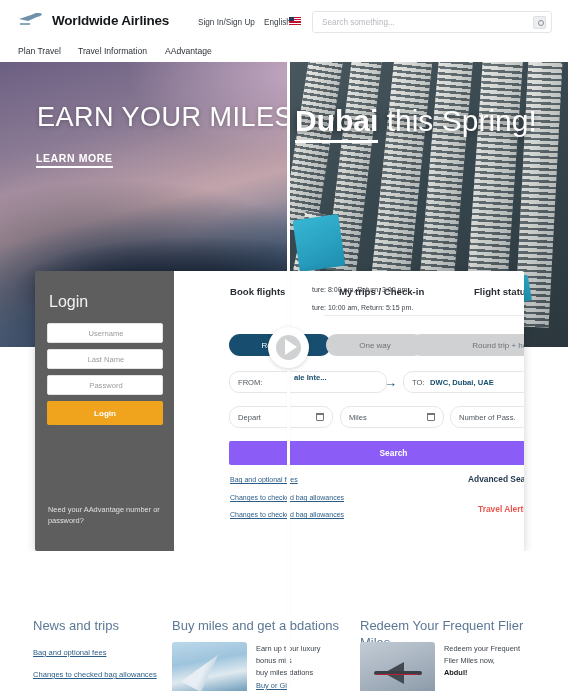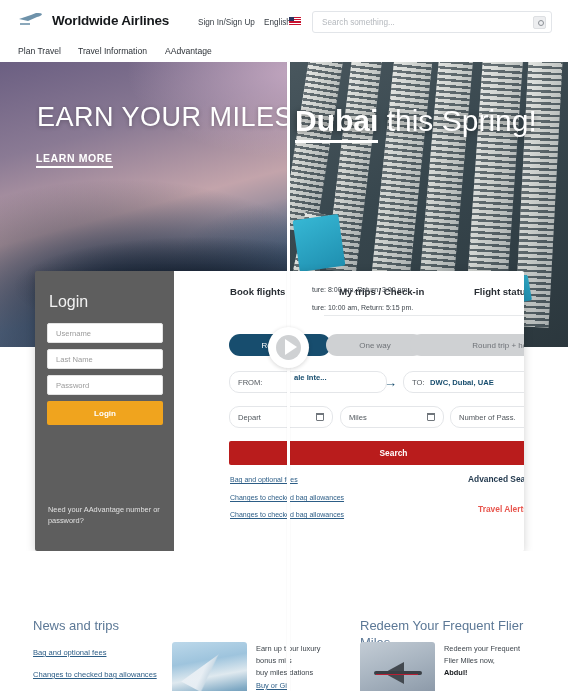--- a/index.html
+++ b/index.html
@@ -81,21 +81,21 @@
   .hero-h1b b { font-weight:bold; border-bottom:3px solid #fff; padding-bottom:3px; }
 
   
   .panel { position:absolute; left:35px; top:209px; width:489px; height:280px;
            box-shadow:0 2px 10px rgba(0,0,0,.18); border-radius:2px; overflow:hidden; }
   .login-col { position:absolute; left:0; top:0; width:139px; height:280px; background:#5e5e5e; }
   .login-title { position:absolute; left:14px; top:22px; font-size:16px; color:#f2f2f2; font-weight:300; }
   .login-input { position:absolute; left:12px; width:116px; height:20px; background:#fff;
                  border:1px solid #e3e3e3; border-radius:2px; }
   .login-input input { position:absolute; left:8px; top:0; width:100px; height:18px; border:0; outline:0;
-                       font-size:7.6px; color:#444; font-family:inherit; background:transparent; }
+                       font-size:7.6px; color:#444; font-family:inherit; background:transparent;text-align:center; }
   .login-input input::placeholder { color:#9b9b9b; }
   #li0 { top:52px; } #li1 { top:78px; } #li2 { top:104px; }
   .login-btn { position:absolute; left:12px; top:130px; width:116px; height:24px; background:#f0a41e;
                border:0; border-radius:2px; color:#fff; font-size:8px; font-weight:bold; cursor:pointer;
                font-family:inherit; }
   .login-help { position:absolute; left:13px; top:233px; width:118px; font-size:7.4px; color:#e0e0e0;
                 line-height:1.5; }
 
   .book-col { position:absolute; left:139px; top:0; width:350px; height:280px; background:#fff; }
   .tabs { position:absolute; left:0; top:0; width:350px; height:44px;padding-left:6px; }
@@ -116,21 +116,21 @@
   #f-to   { left:229px; top:100px; width:137px; }
   #f-to .val { left:26px; }
   .arrow-ico { position:absolute; left:210px; top:104px; font-size:13px; color:#174d6e; }
   #f-dep { left:55px; top:135px; width:104px; }
   #f-ret { left:166px; top:135px; width:104px; }
   #f-pax { left:276px; top:135px; width:108px; }
   .cal-ico { position:absolute; right:8px; top:6px; width:8px; height:8px;
              border:1px solid #70767c; border-radius:1px; }
   .cal-ico::before { content:""; position:absolute; left:-1px; top:-1px; width:8px; height:2px;
                      background:#70767c; }
-  .search-cta { position:absolute; left:55px; top:170px; width:329px; height:24px; background:#b91c1c;
+  .search-cta { position:absolute; left:55px; top:170px; width:329px; height:24px; background:#8b5cf6;
                 border:0; border-radius:2px; color:#fff; font-size:8.4px; font-weight:bold; cursor:pointer;
                 font-family:inherit; }
 
   .mini-link { position:absolute; left:56px; font-size:7px; color:#2c5d86; text-decoration:underline;
                white-space:nowrap; }
   #ml0 { top:205px; } #ml1 { top:223px; } #ml2 { top:240px; }
   .adv-search { position:absolute; left:294px; top:203px; font-size:8.4px; font-weight:bold; color:#1f364b;
                 white-space:nowrap; }
   .travel-alerts { position:absolute; left:304px; top:233px; font-size:8.4px; font-weight:bold; color:#e8564e;
                    white-space:nowrap; }
@@ -275,20 +275,21 @@
       <div class="flight-line" id="fl1">ture: 10:00 am, Return: 5:15 pm.</div>
       <div style="position:absolute;left:294px;top:311px;font-size:7.6px;color:#174d6e;font-weight:bold;">ale Inte...</div>
     </div>
 
     <div class="content">
 
       <div class="col-title" id="ct0">News and trips</div>
       <div class="news-link" id="nl0">Bag and optional fees</div>
       <div class="news-link" id="nl1">Changes to checked bag allowances</div>
 
+      <div class="col-title" id="ct1">Buy miles and get a bdations</div>
       <div class="card-img" id="ci1">
         <div class="wing"></div>
       </div>
       <div class="card-body" id="cb1">
         <span>Earn up t our luxury</span><br>
         <span>bonus mi s</span><br>
         <span>buy miles dations</span>
       </div>
       <div class="card-link" id="cl1">Buy or Gif</div>
 

